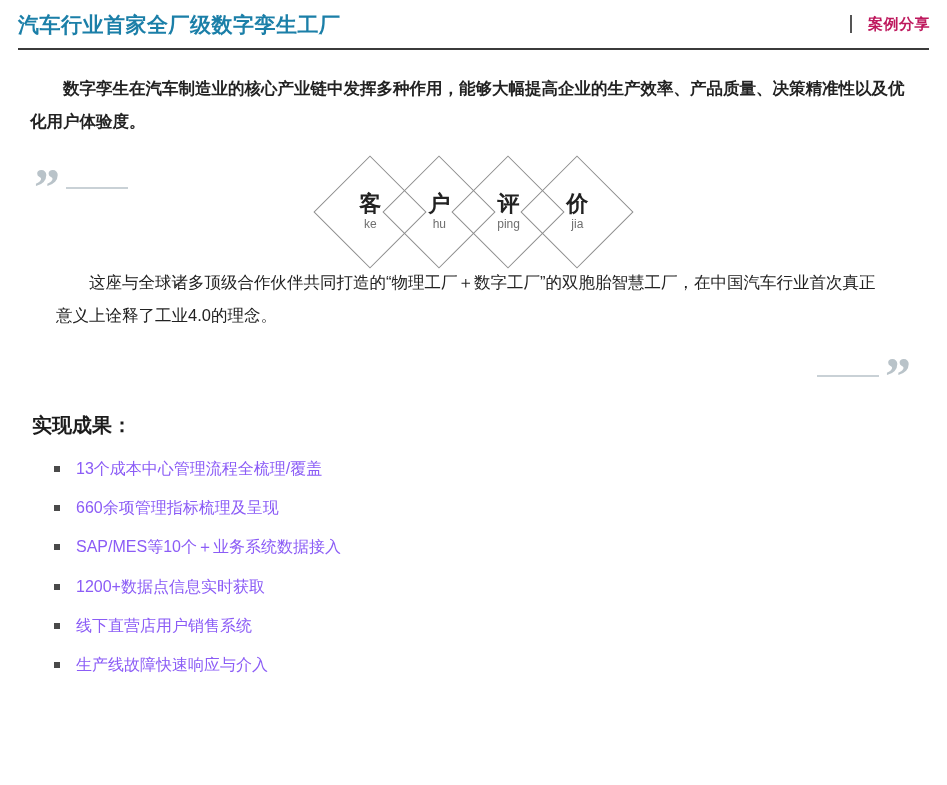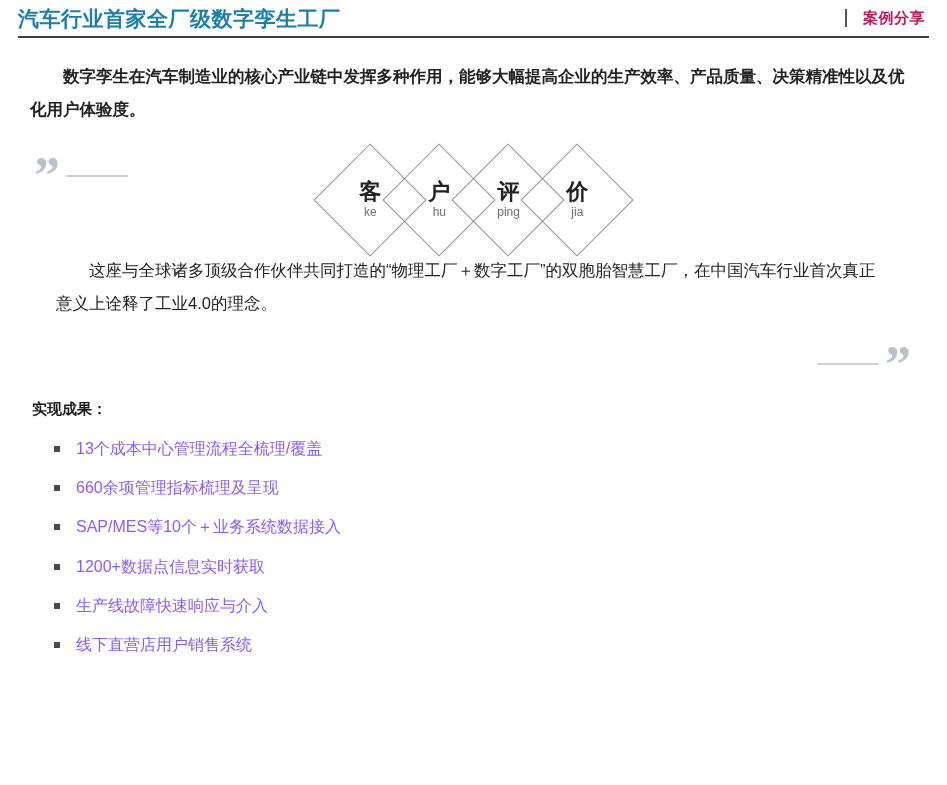--- a/index.html
+++ b/index.html
@@ -12,25 +12,25 @@
     height: 785px;
     font-family: "Liberation Sans", "DejaVu Sans", sans-serif;
     color: #2b2b2b;
     position: relative;
     overflow: hidden;
   }
 
   
   .header {
     position: relative;
-    height: 36px;
+    height: 48px;
     display: flex;
     align-items: center;
     justify-content: space-between;
-    padding: 0 22px 0 18px;
+    padding: 0 17px 0 18px;
     box-sizing: border-box;
   }
   .header-title {
     font-size: 21px;
     font-weight: bold;
     color: #1b7fa8;
     letter-spacing: 0.5px;
     line-height: 1;
   }
   .header-tag {
@@ -147,21 +147,21 @@
     color: #222222;
     text-indent: 2em;
   }
 
   
   .results {
     margin-top: 30px;
     padding-left: 2px;
   }
   .results-title {
-    font-size: 15px;
+    font-size: 20px;
     font-weight: bold;
     color: #1c1c1c;
     margin-bottom: 10px;
   }
   ul.result-list {
     list-style: none;
     margin: 0;
     padding: 0 0 0 22px;
   }
   ul.result-list li {
@@ -236,18 +236,18 @@
     </div>
   </div>
 
   <div class="results">
     <div class="results-title">实现成果：</div>
     <ul class="result-list">
       <li>13个成本中心管理流程全梳理/覆盖</li>
       <li>660余项管理指标梳理及呈现</li>
       <li>SAP/MES等10个＋业务系统数据接入</li>
       <li>1200+数据点信息实时获取</li>
+      <li>线下直营店用户销售系统</li>
       <li>生产线故障快速响应与介入</li>
-      <li>线下直营店用户销售系统</li>
     </ul>
   </div>
 
 </div>
 
 </body></html>

